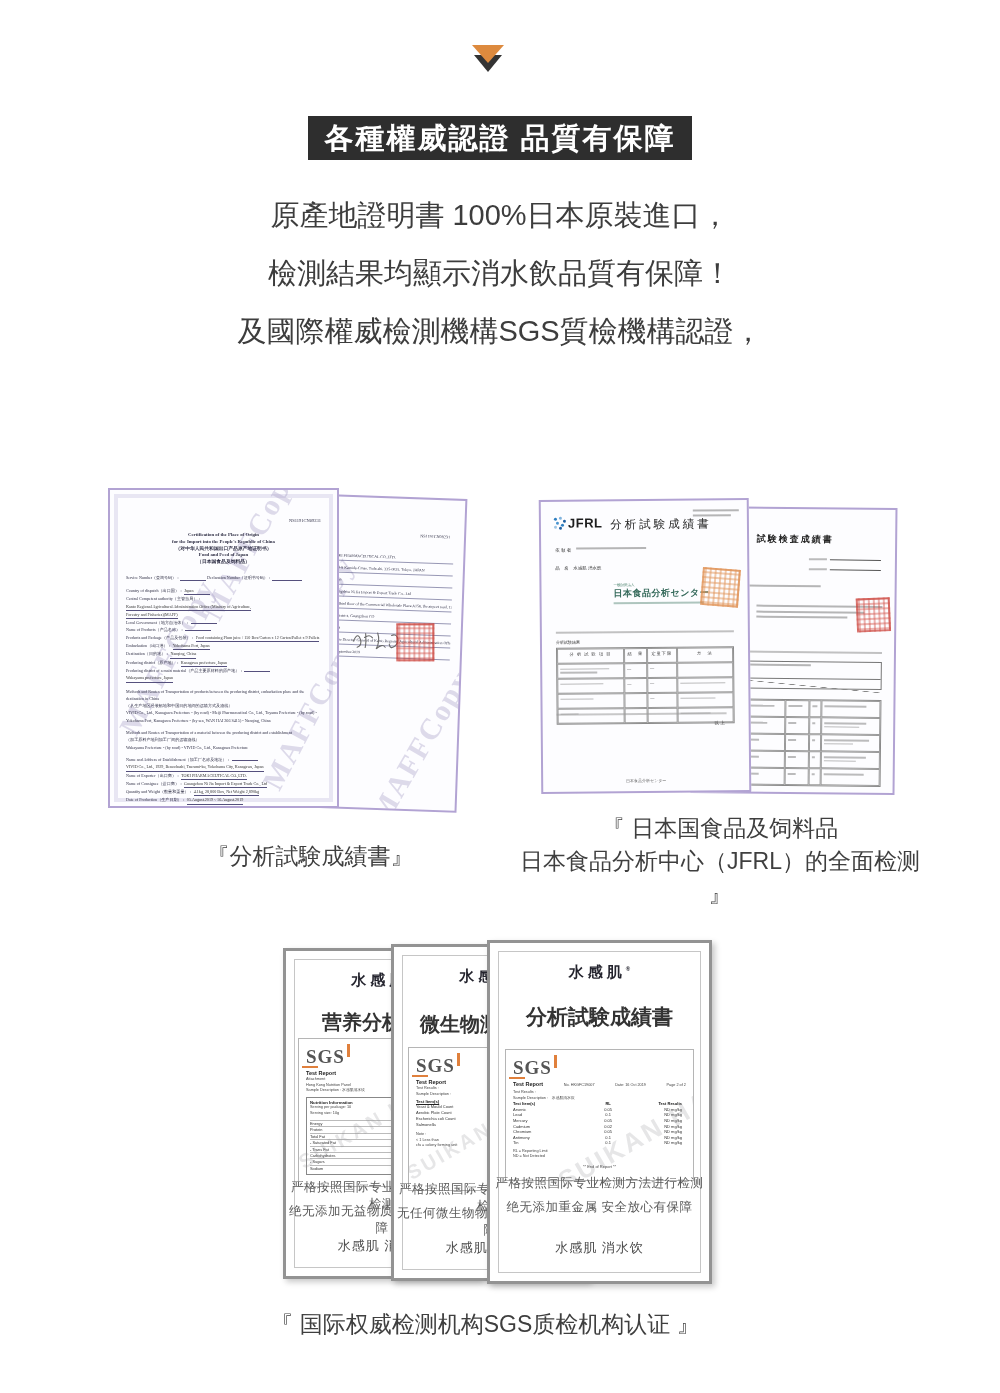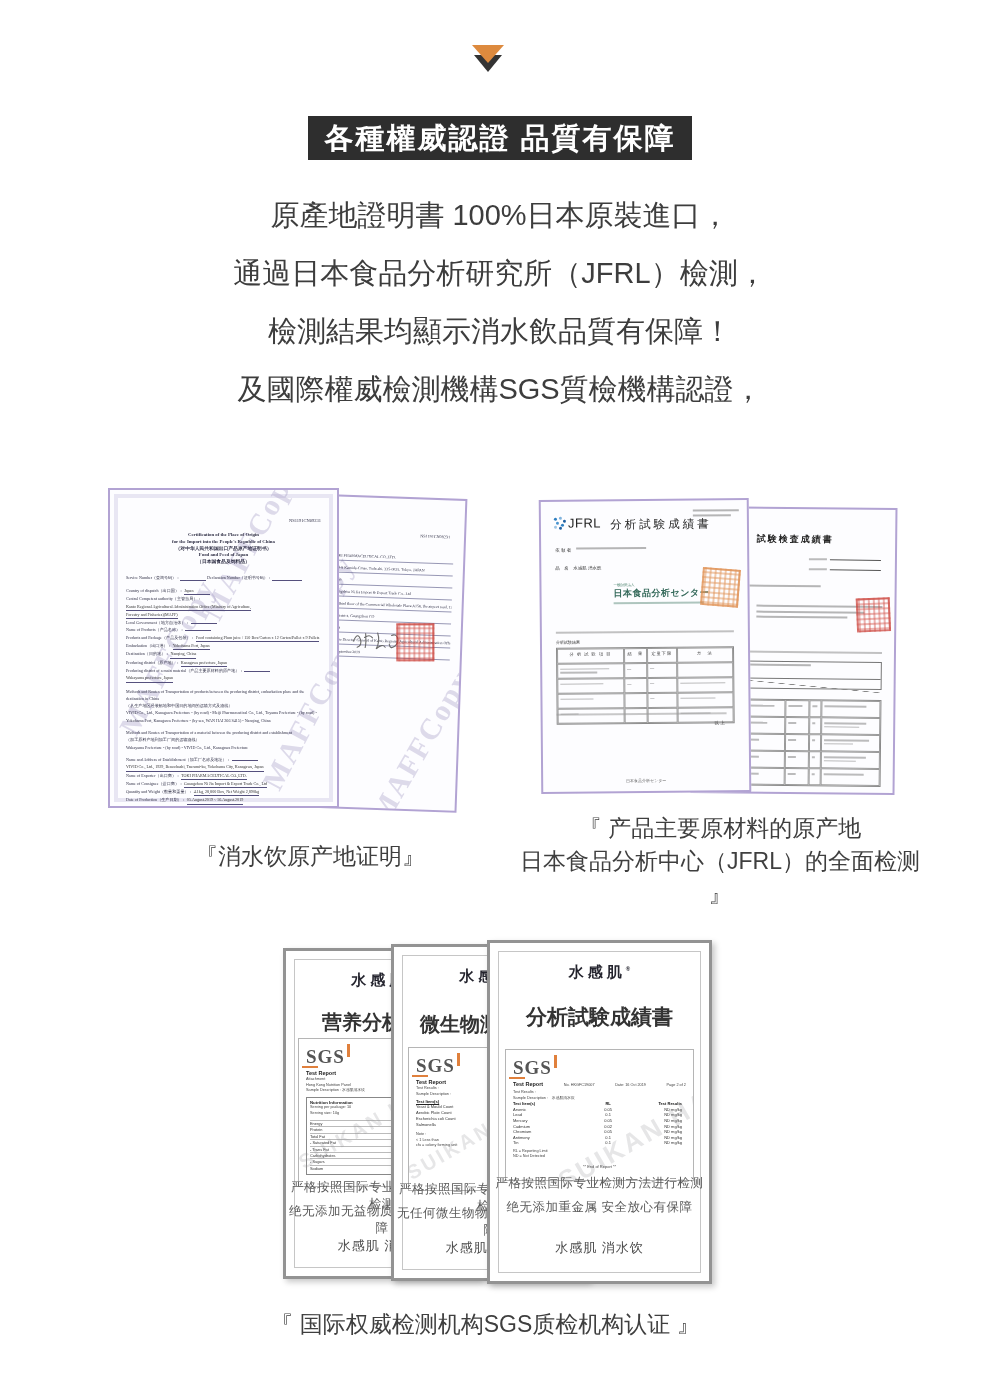--- a/index.html
+++ b/index.html
@@ -43,21 +43,21 @@
   .seal-red{position:absolute;border:2px solid rgba(200,55,48,.8);
             background:
              repeating-linear-gradient(0deg,rgba(205,60,50,.45) 0 2px,transparent 2px 5px),
              repeating-linear-gradient(90deg,rgba(205,60,50,.45) 0 2px,transparent 2px 5px);
             opacity:.85;}
   .sign-svg{position:absolute;left:112px;top:130px;}
 
   
   .jfrl-front{left:540px;top:499px;width:206px;height:290px;transform:rotate(-.5deg);z-index:2;}
   .jfrl-back{left:692px;top:507px;width:200px;height:283px;transform:rotate(.6deg);z-index:1;}
-  .jf-logo{position:absolute;left:12px;top:14px;font-size:13px;font-weight:normal;color:#1e1e1e;letter-spacing:.5px;}
+  .jf-logo{position:absolute;left:12px;top:14px;font-size:13px;font-weight:bold;color:#1e1e1e;letter-spacing:.5px;}
   .jf-dots{display:inline-block;width:13px;height:13px;position:relative;margin-right:2px;vertical-align:-2px;}
   .jf-dots::before{content:"";position:absolute;left:1px;top:1px;width:3px;height:3px;background:#2f7fc1;border-radius:50%;
      box-shadow:5px -1px 0 #7fb3dd,9px 2px 0 #1f5fa0,2px 4px 0 #4a94cf,7px 6px 0 #2f7fc1,0 8px 0 #9cc4e4,5px 9px 0 #1f5fa0;}
   .jf-title{position:absolute;left:60px;top:16px;width:120px;text-align:center;font-size:11.5px;
             color:#222;letter-spacing:3px;font-family:"Liberation Serif",serif;}
   .bar{background:#8f8f8f;opacity:.65;height:2px;}
   .jf-meta{position:absolute;right:8px;top:9px;width:46px;}
   .jf-meta .bar{margin-bottom:3px;}
   .tiny{font-size:4.5px;color:#333;}
   .jf-line1{position:absolute;left:14px;top:46px;}
@@ -140,21 +140,20 @@
 
 <div class="page">
 
   <div class="arrow-dark"></div>
   <div class="arrow-orange"></div>
 
   <div class="badge">各種權威認證 品質有保障</div>
 
   <div class="intro">
       <div>原產地證明書 100%日本原裝進口，</div>
-      <div>通過日本食品分析研究所（JFRL）檢測，</div>
       <div>檢測結果均顯示消水飲品質有保障！</div>
       <div>及國際權威檢測機構SGS質檢機構認證，</div>
     </div>
 
   <div class="paper cert-back cert-serif">
     <span class="wm" style="left:-20px;top:120px;">MAFFCopy</span>
     <span class="wm" style="left:100px;top:230px;">MAFFCopy</span>
     <div class="lb-number">NS1191CN09231</div>
     <div class="lb-body">
         <div>TOKI PHARMACEUTICAL CO.,LTD.</div>
@@ -387,23 +386,23 @@
         <div></div>
         <div>
           <div class="cellbar" style="width:60%;"></div>
         </div>
     </div>
     <div class="jf-note"></div>
     <div class="jf-close">以 上</div>
     <div class="jf-footer">日本食品分析センター</div>
   </div>
 
-  <div class="caption" style="left:130px;top:841px;width:360px;">『消水饮原产地证明』</div>
+  <div class="caption" style="left:130px;top:841px;width:360px;">『分析試験成績書』</div>
   <div class="caption" style="left:520px;top:812px;width:400px;line-height:33px;">
-    <div>『 产品主要原材料的原产地</div>
+    <div>『 日本国食品及饲料品</div>
     <div>日本食品分析中心（JFRL）的全面检测 』</div>
   </div>
 
   <div class="sgs-card card1">
     <div class="brand-logo"><span>水感肌</span><sup>®</sup></div>
     <div class="card-title" style="top:58px;font-size:20px;">营养分析报告</div>
     <div class="sgs-doc" style="left:12px;right:12px;top:87px;height:133px;">
       <span class="wm2" style="left:-10px;top:70px;">SUIKAN HADA</span>
       <div class="sgs-logo">SGS</div>
       <div class="rep-row">

